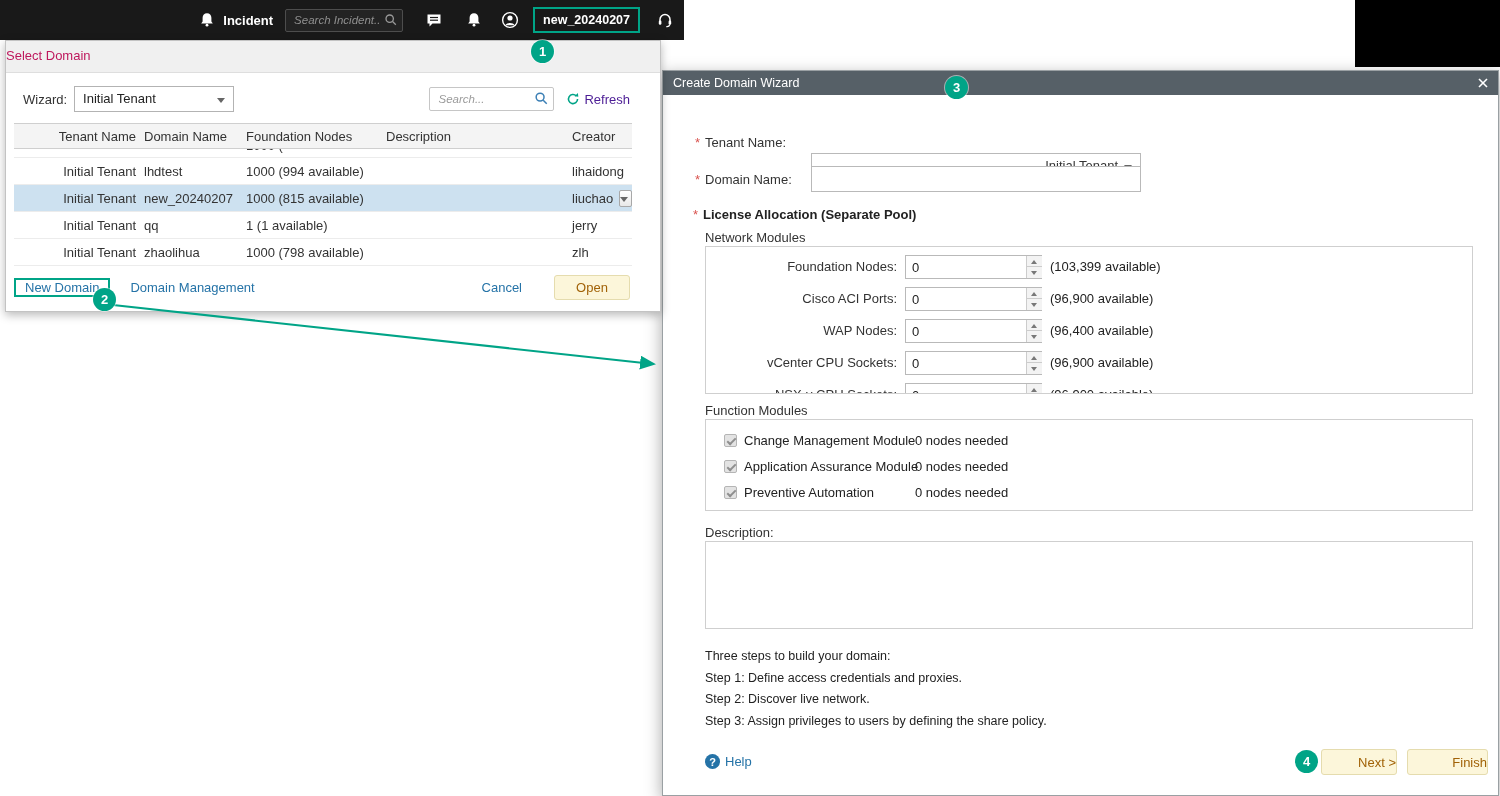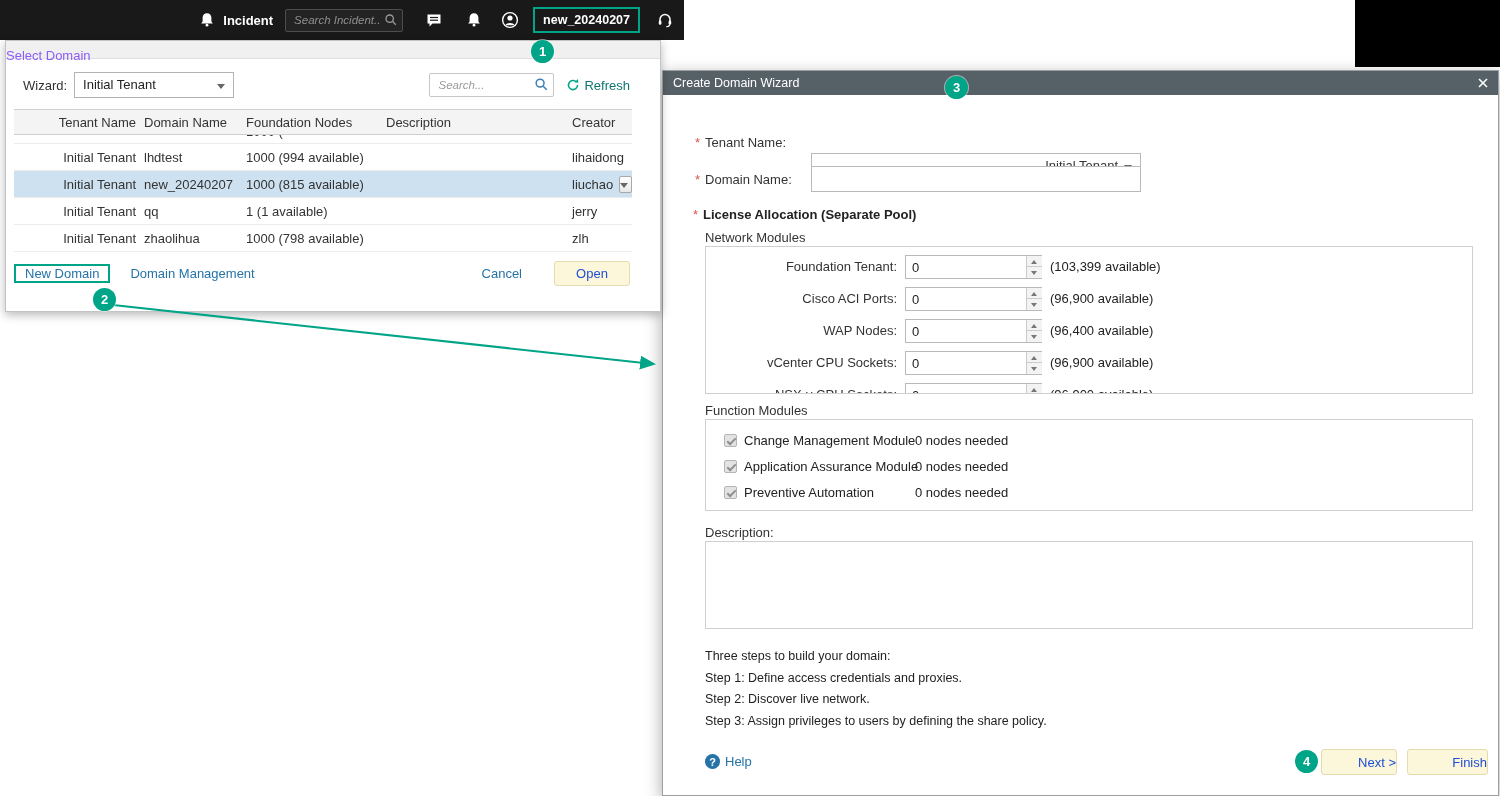--- a/index.html
+++ b/index.html
@@ -16,51 +16,51 @@
   .tb-search .mag { position:absolute; right:5px; top:4px; display:inline-flex; }
   .tb-icon { display:inline-flex; width:18px; height:18px; }
   .gap22 { margin-left:22px; } .gap18 { margin-left:18px; }
   .user-box { margin-left:14px; border:2px solid #00A487; color:#fff; font-size:12.5px; font-weight:bold; padding:4px 8px; white-space:nowrap; cursor:pointer; }
   .support { margin-left:16px; margin-right:10px; }
 
   .redacted { position:absolute; left:1355px; top:0; width:145px; height:67px; background:#000; z-index:4; }
 
   
   .sd-dialog { position:absolute; left:5px; top:40px; width:656px; height:272px; background:#fff; border:1px solid #c3c3c3; box-shadow:0 3px 9px rgba(0,0,0,.28); z-index:10; }
-  .sd-header { height:18px; background:#f0f0f0; border-bottom:1px solid #dedede; line-height:30px; color:#8b5cf6; font-size:13px; }
+  .sd-header { height:32px; background:#f0f0f0; border-bottom:1px solid #dedede; line-height:30px; color:#be185d; font-size:13px; }
   .sd-controls { display:flex; align-items:center; padding:13px 30px 11px 8px; }
   .sd-tenant-label { margin-left:9px; color:#333; }
   .fake-select { position:relative; border:1px solid #b3b3b3; background:#fff; height:26px; line-height:24px; padding:0 22px 0 8px; color:#222; cursor:pointer; }
   .sd-tenant-select { width:160px; margin-left:7px; }
   .caret { position:absolute; right:8px; top:11px; width:0; height:0; border-left:4px solid transparent; border-right:4px solid transparent; border-top:5px solid #666; }
   .sd-search { position:relative; margin-left:auto; }
   .sd-search input { width:125px; height:24px; border:1px solid #c6c6c6; border-radius:2px; font-size:11.5px; font-style:italic; color:#555; padding:0 22px 0 8px; outline:none; font-family:"Liberation Sans", sans-serif; }
   .sd-search input::placeholder { color:#9a9a9a; }
   .sd-search .mag { position:absolute; right:5px; top:4px; display:inline-flex; }
-  .sd-refresh { display:inline-flex; align-items:center; margin-left:12px; color:#0f766e; cursor:pointer; text-decoration:none; }
+  .sd-refresh { display:inline-flex; align-items:center; margin-left:12px; color:#4c1d95; cursor:pointer; text-decoration:none; }
   .sd-refresh span { margin-left:4px; }
 
   .sd-table { margin:0 30px 0 8px; width:618px; font-size:13px; }
   .sd-thead { display:flex; height:26px; background:#f4f4f4; border-top:1px solid #cfcfcf; border-bottom:1px solid #cfcfcf; align-items:center; color:#333; }
   .sd-row { display:flex; height:27px; align-items:center; border-bottom:1px solid #ececec; background:#fff; cursor:pointer; }
   .sd-row.selected { background:#cde1f0; }
   .sd-partial { height:9px; overflow:hidden; border-bottom:1px solid #ececec; }
   .sd-partial .sd-row { margin-top:-17px; border-bottom:none; cursor:default; }
   .c1 { width:122px; padding-left:14px;text-align:right; } .c2 { width:102px; padding-left:8px; }
   .c3 { width:140px; padding-left:8px; } .c4 { width:186px; padding-left:8px; }
   .c5 { width:68px; padding-left:8px; display:flex; align-items:center; }
   .dd-btn { width:17px; height:17px; border:1px solid #a8a8a8; background:linear-gradient(#fff,#e8e8e8); margin-left:6px; position:relative; border-radius:2px; cursor:pointer; }
   .dd-btn .caret { right:3px; top:6px; }
 
   .sd-footer { display:flex; align-items:center; padding:9px 30px 0 8px; }
   .link { color:#2573A7; text-decoration:none; cursor:pointer; }
   .new-domain-box { border:2px solid #00A487; padding:0 9px; display:inline-block; }
   .sd-dm { margin-left:20px; }
   .sd-cancel { margin-left:auto; }
-  .btn-cream { background:#fcf6da; border:1px solid #e5dcae; border-radius:3px; color:#1d4ed8; font-size:13px; text-align:center; cursor:pointer; font-family:"Liberation Sans", sans-serif; }
+  .btn-cream { background:#fcf6da; border:1px solid #e5dcae; border-radius:3px; color:#a16207; font-size:13px; text-align:center; cursor:pointer; font-family:"Liberation Sans", sans-serif; }
   .sd-open { width:76px; height:25px; line-height:23px; margin-left:32px; }
 
   
   .wizard { position:absolute; left:662px; top:70px; width:837px; height:726px; background:#fff; border:1px solid #9aa0a3; box-shadow:0 5px 16px rgba(0,0,0,.35); z-index:9; }
   .wz-titlebar { height:24px; background:#566067; color:#fff; font-size:12.5px; line-height:24px; padding-left:10px; position:relative; }
   .wz-close { position:absolute; right:8px; top:5px; width:14px; height:14px; display:inline-flex; cursor:pointer; }
   .wz-abs { position:absolute;text-align:right; }
   .req { color:#d9534f; margin-right:5px; }
   .wz-label { color:#333; }
   .wz-input, .wz-fake-select { border:1px solid #b9b9b9; background:#fff; height:26px; }
@@ -271,21 +271,21 @@
   </div>
   <input class="wz-abs wz-input wz-text-input" style="left: 148px; top: 95px;" type="text">
 
   <div class="wz-abs" style="left:30px; top:136px;">
     <span class="req">*</span><span class="bold">License Allocation (Separate Pool)</span>
   </div>
 
   <div class="wz-abs wz-label" style="left:42px; top:159px;">Network Modules</div>
   <div class="box" style="left:42px; top:175px; width:768px; height:148px;">
     <div class="nm-row" style="top:8px;">
-      <div class="nm-label">Foundation Tenant:</div>
+      <div class="nm-label">Foundation Nodes:</div>
       <div class="spin">
         <input type="text" value="0" style="">
         <span class="spin-btns">
             <span class="sb up">
               <span class="tri-up"></span>
             </span>
             <span class="sb dn">
               <span class="tri-dn"></span>
             </span>
           </span>

